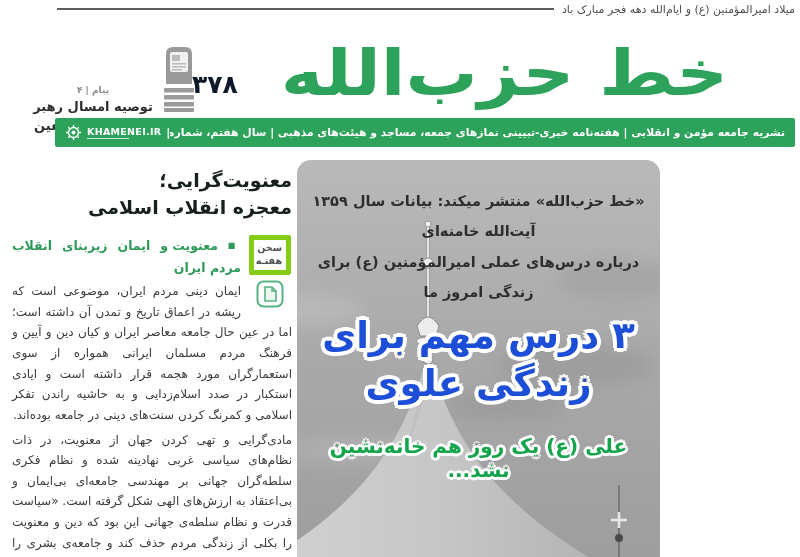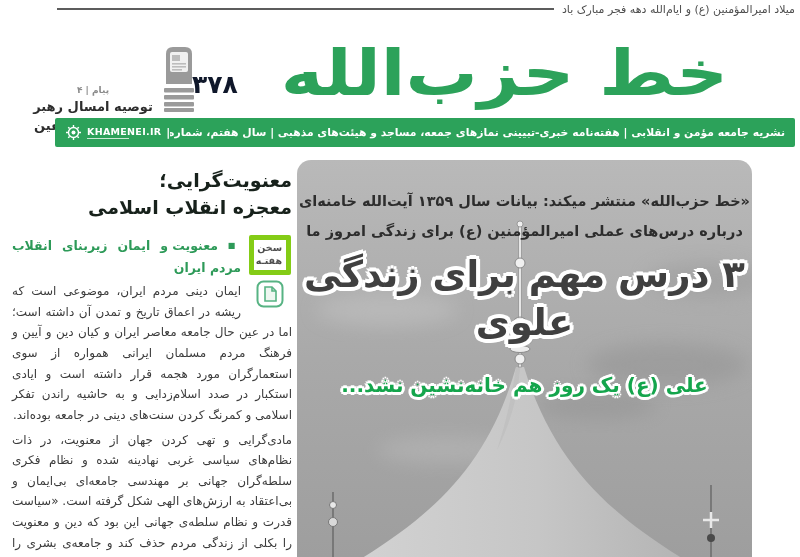--- a/index.html
+++ b/index.html
@@ -42,26 +42,26 @@
   .article { margin-top:15px; font-size:12px; color:#3c3c3c; line-height:1.72; text-align:justify; }
   .aside-float { float:right; width:44px; margin:0 0 5px 7px; display:flex; flex-direction:column;
                  align-items:center; gap:5px; }
   .aside-label { border:5px solid #84cc16; border-radius:2px; padding:2px 4px; font-size:9.5px;
                  color:#4f4f4f; font-weight:bold; text-align:center; line-height:1.35; width:42px; }
   .subhead { color:#2d9a58; font-weight:bold; font-size:12.5px; margin-bottom:3px; }
   .subhead .bullet { font-size:8px; vertical-align:2px; }
   .article p { margin-bottom:4px; }
 
   
-  .feature { position:absolute; top:160px; left:297px; width:455px; height:397px;
+  .feature { position:absolute; top:160px; left:297px; width:363px; height:397px;
              border-radius:14px 14px 0 0; overflow:hidden; }
   .feature svg.scene { position:absolute; inset:0; }
   .feature-textwrap { position:relative; z-index:2; text-align:center; padding-top:26px; direction:rtl; }
   .kicker { color:#2d2d2d; font-weight:bold; font-size:14.5px; line-height:2.1; }
-  .headline { margin-top:4px; color:#404040; font-weight:bold; font-size:37px; line-height:1.3;
+  .headline { margin-top:4px; color:#1d4ed8; font-weight:bold; font-size:37px; line-height:1.3;
               text-shadow:-3px -3px 0 #fff,3px -3px 0 #fff,-3px 3px 0 #fff,3px 3px 0 #fff,
                           -4px 0 0 #fff,4px 0 0 #fff,0 -4px 0 #fff,0 4px 0 #fff; }
   .subheadline { margin-top:26px; color:#14a54c; font-weight:bold; font-size:20px;
               text-shadow:-2px -2px 0 #fff,2px -2px 0 #fff,-2px 2px 0 #fff,2px 2px 0 #fff,
                           -3px 0 0 #fff,3px 0 0 #fff,0 -3px 0 #fff,0 3px 0 #fff; }
 </style>
 </head>
 <body>
 
 <div class="page">

